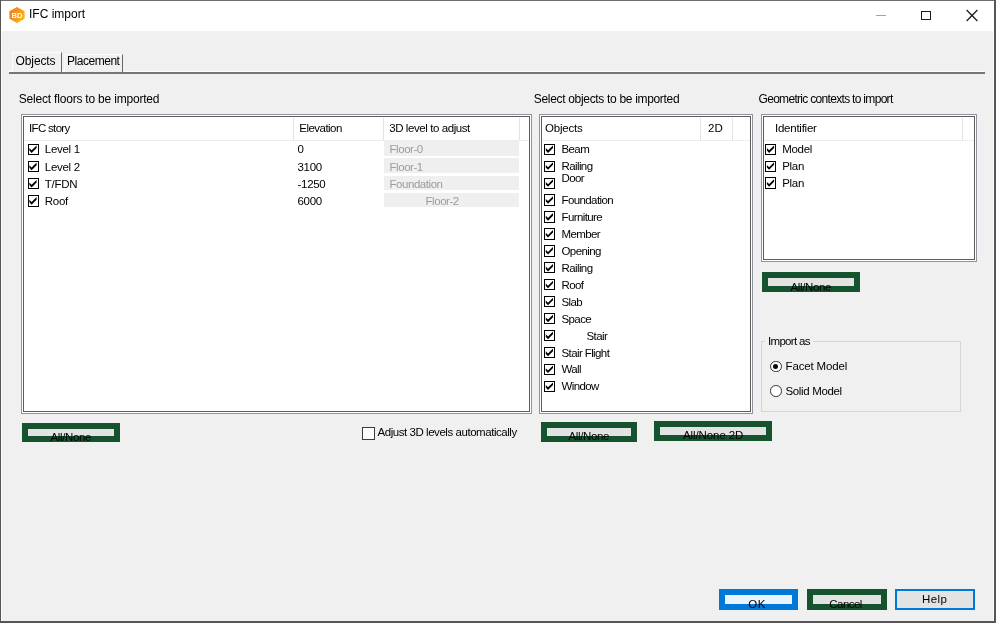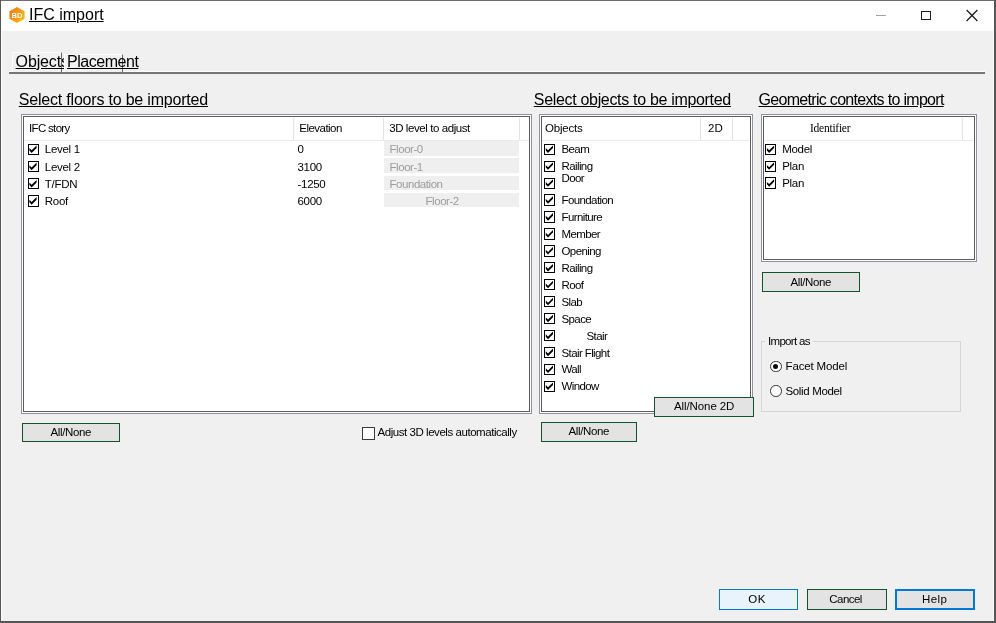--- a/index.html
+++ b/index.html
@@ -1,25 +1,25 @@
 <!DOCTYPE html>
 <html><head><meta charset="utf-8"><style>
 html,body{margin:0;padding:0;}
 body{width:996px;height:623px;overflow:hidden;font-family:"Liberation Sans",sans-serif;}
 #win{position:relative;width:996px;height:623px;background:#f0f0f0;}
 .abs{position:absolute;}
 .t{position:absolute;font-size:11.5px;line-height:13px;color:#000;white-space:nowrap;}
-.t12{position:absolute;font-size:16px;line-height:13px;color:#000;white-space:nowrap;text-decoration:underline;}
+.t12{position:absolute;font-size:12px;line-height:13px;color:#000;white-space:nowrap;}
 .panel{position:absolute;background:#fff;border:1px solid #8f939c;box-sizing:border-box;}
 .panel>div{position:absolute;left:1px;top:1px;right:1px;bottom:1px;border:1px solid #5c5c5c;background:#fff;}
 .vsep{position:absolute;width:1px;background:#e3e3e3;}
 .hsep{position:absolute;height:1px;background:#ececec;}
 .ck{position:absolute;width:11.4px;height:11.4px;background:#fff;border:1.3px solid #000;box-sizing:border-box;}
 .ck.on:after{content:'';position:absolute;left:0;top:0;width:8.8px;height:8.8px;background:#000;clip-path:polygon(10% 40%,35.5% 65%,92% 9%,92% 38%,35.5% 95%,10% 68%);}
-.btn{position:absolute;background:#e3e3e3;border:1px solid #14532d;box-sizing:border-box;font-size:11.5px;color:#000;text-align:center;}
+.btn{position:absolute;background:#e3e3e3;border:6px solid #14532d;box-sizing:border-box;font-size:11.5px;color:#000;text-align:center;}
 .cell{position:absolute;background:#efefef;}
 .rad{position:absolute;width:11.6px;height:11.6px;border:1.3px solid #333;border-radius:50%;background:#fff;box-sizing:border-box;}
 .rad.on:after{content:'';position:absolute;left:2px;top:2px;width:5px;height:5px;border-radius:50%;background:#0c0c0c;}
 </style></head><body>
 <div id="win">
 <div class="abs" style="left:0;top:0;width:996px;height:1px;background:#6d6d6d;"></div>
 <div class="abs" style="left:0;top:0;width:1px;height:623px;background:#565656;"></div>
 <div class="abs" style="left:1px;top:31px;width:1px;height:590px;background:#fbfbfb;"></div>
 <div class="abs" style="left:994px;top:0;width:2px;height:623px;background:#565656;"></div>
 <div class="abs" style="left:993px;top:31px;width:1px;height:590px;background:#fbfbfb;"></div>
@@ -68,21 +68,21 @@
 <div class="vsep" style="left:731.5px;top:117.5px;height:22.5px;"></div>
 <div class="vsep" style="left:961.5px;top:117.5px;height:22.5px;"></div>
 <div class="hsep" style="left:24px;top:140px;width:504.5px;"></div>
 <div class="hsep" style="left:541.5px;top:140px;width:208px;"></div>
 <div class="hsep" style="left:763.5px;top:140px;width:210.5px;"></div>
 <div class="t" style="left:29px;top:122.3px;letter-spacing:-0.67px;">IFC story</div>
 <div class="t" style="left:299.3px;top:122.3px;letter-spacing:-0.53px;">Elevation</div>
 <div class="t" style="left:389.2px;top:122.3px;letter-spacing:-0.42px;">3D level to adjust</div>
 <div class="t" style="left:545px;top:122.3px;letter-spacing:-0.2px;">Objects</div>
 <div class="t" style="left:708px;top:122.3px;">2D</div>
-<div class="t" style="left:810px;top:122.3px;letter-spacing:-0.25px;font-family:Liberation Serif, serif;">Identifier</div>
+<div class="t" style="left:775px;top:122.3px;letter-spacing:-0.25px;">Identifier</div>
 <div class="ck on" style="left:27.5px;top:143.6px;"></div>
 <div class="t" style="left:44.8px;top:143.3px;letter-spacing:-0.28px;">Level 1</div>
 <div class="t" style="left:297.5px;top:143.3px;letter-spacing:-0.3px;">0</div>
 <div class="cell" style="left:384px;top:141.0px;width:134.5px;height:14.5px;"></div>
 <div class="t" style="left:389.5px;top:143.3px;color:#9c9c9c;letter-spacing:-0.45px;">Floor-0</div>
 <div class="ck on" style="left:27.5px;top:160.8px;"></div>
 <div class="t" style="left:44.8px;top:160.5px;letter-spacing:-0.28px;">Level 2</div>
 <div class="t" style="left:297.5px;top:160.5px;letter-spacing:-0.3px;">3100</div>
 <div class="cell" style="left:384px;top:158.2px;width:134.5px;height:14.5px;"></div>
 <div class="t" style="left:389.5px;top:160.5px;color:#9c9c9c;letter-spacing:-0.45px;">Floor-1</div>
@@ -129,21 +129,21 @@
 <div class="ck on" style="left:765px;top:143.6px;"></div>
 <div class="t" style="left:782.2px;top:143.3px;letter-spacing:-0.3px;">Model</div>
 <div class="ck on" style="left:765px;top:160.5px;"></div>
 <div class="t" style="left:782.2px;top:160.2px;letter-spacing:-0.3px;">Plan</div>
 <div class="ck on" style="left:765px;top:177.4px;"></div>
 <div class="t" style="left:782.2px;top:177.1px;letter-spacing:-0.3px;">Plan</div>
 <div class="btn" style="left:22px;top:422.5px;width:97.5px;height:19.5px;line-height:17.5px;letter-spacing:-0.34px;">All/None</div>
 <div class="ck" style="left:361.5px;top:426.5px;width:13px;height:13px;border:1px solid #3c3c3c;"></div>
 <div class="t" style="left:377.5px;top:426.1px;letter-spacing:-0.45px;">Adjust 3D levels automatically</div>
 <div class="btn" style="left:540.5px;top:422.4px;width:96.5px;height:19.6px;line-height:17.6px;letter-spacing:-0.34px;">All/None</div>
-<div class="btn" style="left:654.2px;top:397px;width:100px;height:19.6px;line-height:17.6px;letter-spacing:-0.1px;">All/None 2D</div>
+<div class="btn" style="left:654.2px;top:421px;width:118px;height:19.6px;line-height:17.6px;letter-spacing:-0.1px;">All/None 2D</div>
 <div class="btn" style="left:762px;top:272px;width:97.5px;height:20px;line-height:18px;letter-spacing:-0.34px;">All/None</div>
 <div class="abs" style="left:760.5px;top:341px;width:200px;height:70.5px;border:1px solid #d5d5d5;box-sizing:border-box;"></div>
 <div class="t" style="left:765px;top:335.2px;background:#f0f0f0;padding:0 3px;letter-spacing:-0.69px;">Import as</div>
 <div class="rad on" style="left:770.2px;top:360.6px;"></div>
 <div class="t" style="left:785.5px;top:360.1px;letter-spacing:-0.14px;">Facet Model</div>
 <div class="rad" style="left:770.2px;top:385.4px;"></div>
 <div class="t" style="left:785.5px;top:385px;letter-spacing:-0.35px;">Solid Model</div>
 <div class="btn" style="left:718.5px;top:588.5px;width:79.5px;height:21px;line-height:19px;background:#e9f3fb;border-color:#0078d7;letter-spacing:0.5px;text-indent:-2.5px;">OK</div>
 <div class="btn" style="left:807px;top:588.5px;width:79.5px;height:21px;line-height:19px;letter-spacing:-0.53px;text-indent:-2.3px;">Cancel</div>
 <div class="btn" style="left:894.5px;top:588.5px;width:80.5px;height:21px;line-height:17px;border:2px solid #0078d7;letter-spacing:0.4px;">Help</div>

